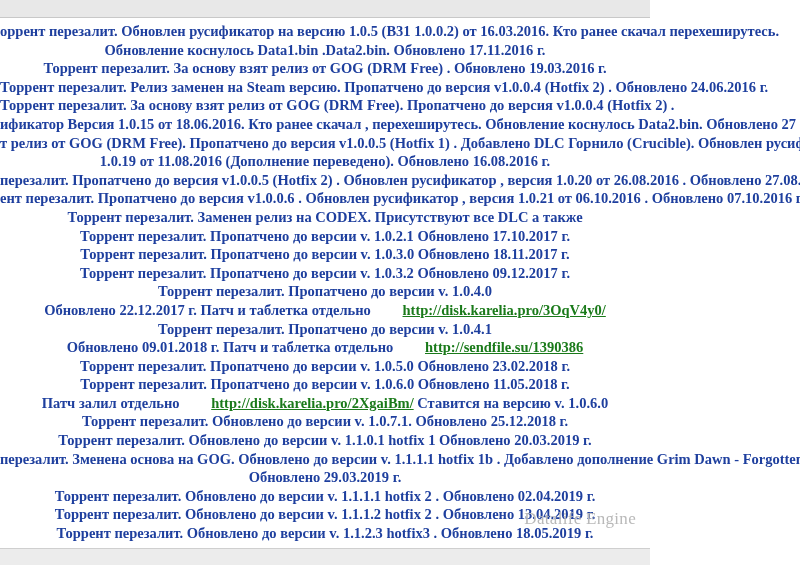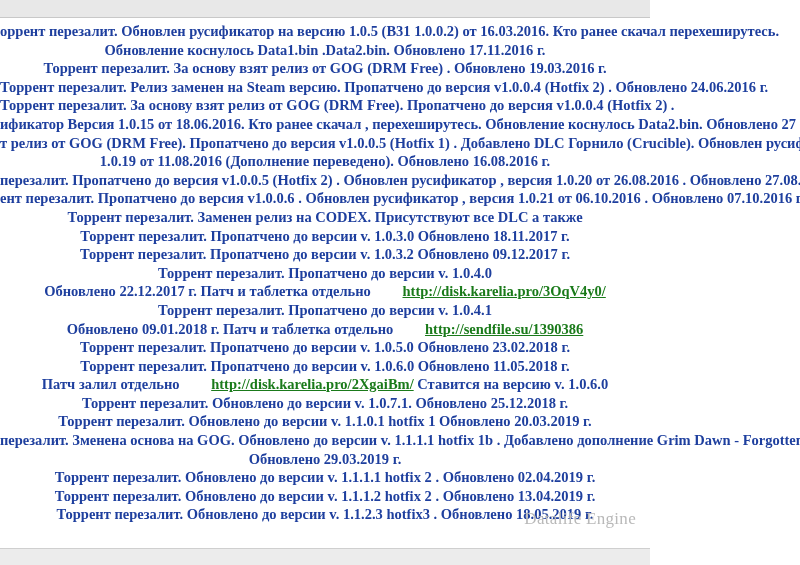--- a/index.html
+++ b/index.html
@@ -78,20 +78,21 @@
         <div class="line"><span>Обновление коснулось Data1.bin .Data2.bin. Обновлено 17.11.2016 г.</span></div>
         <div class="line"><span>Торрент перезалит. За основу взят релиз от GOG (DRM Free) . Обновлено 19.03.2016 г.</span></div>
         <div class="line"><span>Торрент перезалит. Релиз заменен на Steam версию. Пропатчено до версия v1.0.0.4 (Hotfix 2) . Обновлено 24.06.2016 г.</span></div>
         <div class="line"><span>Торрент перезалит. За основу взят релиз от GOG (DRM Free). Пропатчено до версия v1.0.0.4 (Hotfix 2) .</span></div>
         <div class="line"><span>ификатор Версия 1.0.15 от 18.06.2016. Кто ранее скачал , перехеширутесь. Обновление коснулось Data2.bin. Обновлено 27</span></div>
         <div class="line"><span>т релиз от GOG (DRM Free). Пропатчено до версия v1.0.0.5 (Hotfix 1) . Добавлено DLC Горнило (Crucible). Обновлен русифи</span></div>
         <div class="line"><span>1.0.19 от 11.08.2016 (Дополнение переведено). Обновлено 16.08.2016 г.</span></div>
         <div class="line"><span>перезалит. Пропатчено до версия v1.0.0.5 (Hotfix 2) . Обновлен русификатор , версия 1.0.20 от 26.08.2016 . Обновлено 27.08.</span></div>
         <div class="line"><span>ент перезалит. Пропатчено до версия v1.0.0.6 . Обновлен русификатор , версия 1.0.21 от 06.10.2016 . Обновлено 07.10.2016 г</span></div>
         <div class="line"><span>Торрент перезалит. Заменен релиз на CODEX. Присутствуют все DLC а также</span></div>
+        <div class="line"><span>Торрент перезалит. Пропатчено до версии v. 1.0.2.1 Обновлено 17.10.2017 г.</span></div>
         <div class="line"><span>Торрент перезалит. Пропатчено до версии v. 1.0.3.0 Обновлено 18.11.2017 г.</span></div>
         <div class="line"><span>Торрент перезалит. Пропатчено до версии v. 1.0.3.2 Обновлено 09.12.2017 г.</span></div>
         <div class="line"><span>Торрент перезалит. Пропатчено до версии v. 1.0.4.0</span></div>
         <div class="line"><span>Обновлено 22.12.2017 г. Патч и таблетка отдельно </span><a class="link" href="#">http://disk.karelia.pro/3OqV4y0/</a></div>
         <div class="line"><span>Торрент перезалит. Пропатчено до версии v. 1.0.4.1</span></div>
         <div class="line"><span>Обновлено 09.01.2018 г. Патч и таблетка отдельно </span><a class="link" href="#">http://sendfile.su/1390386</a></div>
         <div class="line"><span>Торрент перезалит. Пропатчено до версии v. 1.0.5.0 Обновлено 23.02.2018 г.</span></div>
         <div class="line"><span>Торрент перезалит. Пропатчено до версии v. 1.0.6.0 Обновлено 11.05.2018 г.</span></div>
         <div class="line"><span>Патч залил отдельно </span><a class="link" href="#">http://disk.karelia.pro/2XgaiBm/</a><span> Ставится на версию v. 1.0.6.0</span></div>
         <div class="line"><span>Торрент перезалит. Обновлено до версии v. 1.0.7.1. Обновлено 25.12.2018 г.</span></div>

